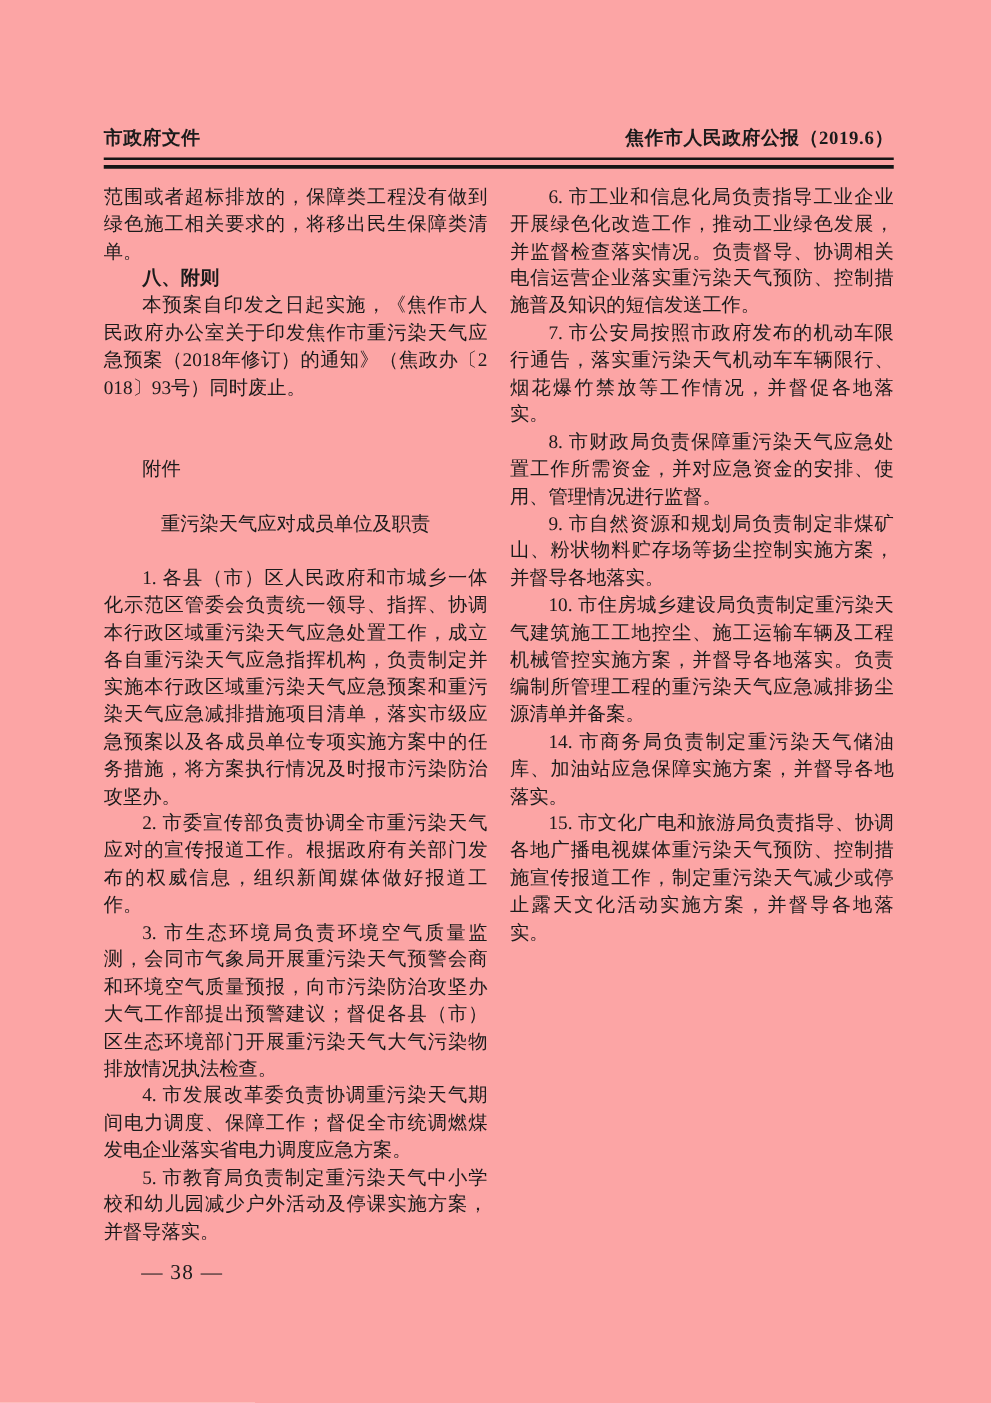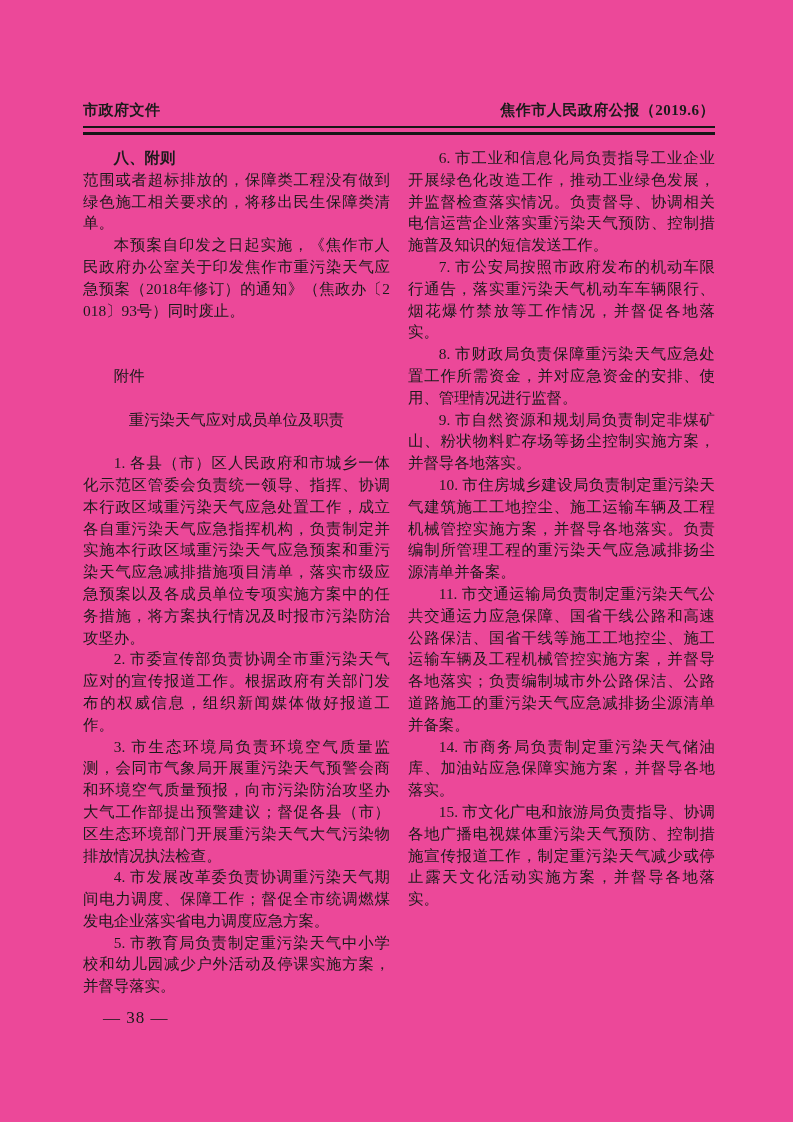--- a/index.html
+++ b/index.html
@@ -6,21 +6,21 @@
   body {
     width: 793px; height: 1122px;
     background: #ffffff;
     font-family: "Liberation Serif", "DejaVu Serif", serif;
     color: #1b1b1b;
     position: relative;
     overflow: hidden;
   }
   .page {
     position: absolute; inset: 0;
-    background: #ec4899;
+    background: #fca5a5;
     padding-left: 46px;
   }
   
   .header {
     position: absolute;
     left: 83px; top: 101px; width: 632px;
     display: flex; justify-content: space-between; align-items: baseline;
     font-weight: bold;
     font-size: 15px;
     letter-spacing: 0.5px;
@@ -54,57 +54,56 @@
   }
   .para.body, .para.heading, .para.attachment-note, .para.attachment-label {
     text-indent: 2em;
   }
   .para.continuation { text-indent: 0; }
   .para.heading { font-weight: bold; }
   .para.doc-title { text-indent: 0; text-align: right; text-align-last: center; }
   
   .footer {
     position: absolute;
-    left: 103px; top: 1008px;
+    left: 113px; top: 1008px;
     font-size: 17px;
     letter-spacing: 1px;
   }
 </style>
 </head>
 <body>
 
 <div class="page">
 
   <div class="header">
     <span>市政府文件</span>
     <span>焦作市人民政府公报（2019.6）</span>
   </div>
   <div class="header-rule-thin"></div>
   <div class="header-rule-thick"></div>
 
   <div class="columns">
     <div class="column" id="col-left">
+        <p class="para continuation">范围或者超标排放的，保障类工程没有做到绿色施工相关要求的，将移出民生保障类清单。</p>
         <p class="para heading">八、附则</p>
-        <p class="para continuation">范围或者超标排放的，保障类工程没有做到绿色施工相关要求的，将移出民生保障类清单。</p>
         <p class="para body">本预案自印发之日起实施，《焦作市人民政府办公室关于印发焦作市重污染天气应急预案（2018年修订）的通知》（焦政办〔2018〕93号）同时废止。</p>
         <p class="para attachment-label" style="margin-top: 43.6px;">附件</p>
         <p class="para doc-title" style="margin-top: 21.8px;">重污染天气应对成员单位及职责</p>
         <p class="para body" style="margin-top: 21.8px;">1. 各县（市）区人民政府和市城乡一体化示范区管委会负责统一领导、指挥、协调本行政区域重污染天气应急处置工作，成立各自重污染天气应急指挥机构，负责制定并实施本行政区域重污染天气应急预案和重污染天气应急减排措施项目清单，落实市级应急预案以及各成员单位专项实施方案中的任务措施，将方案执行情况及时报市污染防治攻坚办。</p>
         <p class="para body">2. 市委宣传部负责协调全市重污染天气应对的宣传报道工作。根据政府有关部门发布的权威信息，组织新闻媒体做好报道工作。</p>
         <p class="para body">3. 市生态环境局负责环境空气质量监测，会同市气象局开展重污染天气预警会商和环境空气质量预报，向市污染防治攻坚办大气工作部提出预警建议；督促各县（市）区生态环境部门开展重污染天气大气污染物排放情况执法检查。</p>
         <p class="para body">4. 市发展改革委负责协调重污染天气期间电力调度、保障工作；督促全市统调燃煤发电企业落实省电力调度应急方案。</p>
         <p class="para body">5. 市教育局负责制定重污染天气中小学校和幼儿园减少户外活动及停课实施方案，并督导落实。</p>
       </div>
     <div class="column" id="col-right">
         <p class="para body">6. 市工业和信息化局负责指导工业企业开展绿色化改造工作，推动工业绿色发展，并监督检查落实情况。负责督导、协调相关电信运营企业落实重污染天气预防、控制措施普及知识的短信发送工作。</p>
         <p class="para body">7. 市公安局按照市政府发布的机动车限行通告，落实重污染天气机动车车辆限行、烟花爆竹禁放等工作情况，并督促各地落实。</p>
         <p class="para body">8. 市财政局负责保障重污染天气应急处置工作所需资金，并对应急资金的安排、使用、管理情况进行监督。</p>
         <p class="para body">9. 市自然资源和规划局负责制定非煤矿山、粉状物料贮存场等扬尘控制实施方案，并督导各地落实。</p>
         <p class="para body">10. 市住房城乡建设局负责制定重污染天气建筑施工工地控尘、施工运输车辆及工程机械管控实施方案，并督导各地落实。负责编制所管理工程的重污染天气应急减排扬尘源清单并备案。</p>
-        <p class="para body">11. 市交通运输局负责制定重污染天气公共交通运力应急保障、国省干线公路和高速公路保洁、国省干线等施工工地控尘、施工运输车辆及工程机械管控实施方案，并督导各地落实；负责编制城市外公路保洁、公路道路施工的重污染天气应急减排扬尘源清单并备案。</p>
         <p class="para body">14. 市商务局负责制定重污染天气储油库、加油站应急保障实施方案，并督导各地落实。</p>
         <p class="para body">15. 市文化广电和旅游局负责指导、协调各地广播电视媒体重污染天气预防、控制措施宣传报道工作，制定重污染天气减少或停止露天文化活动实施方案，并督导各地落实。</p>
       </div>
   </div>
 
   <div class="footer">— 38 —</div>
 
 </div>
 
 </body></html>

